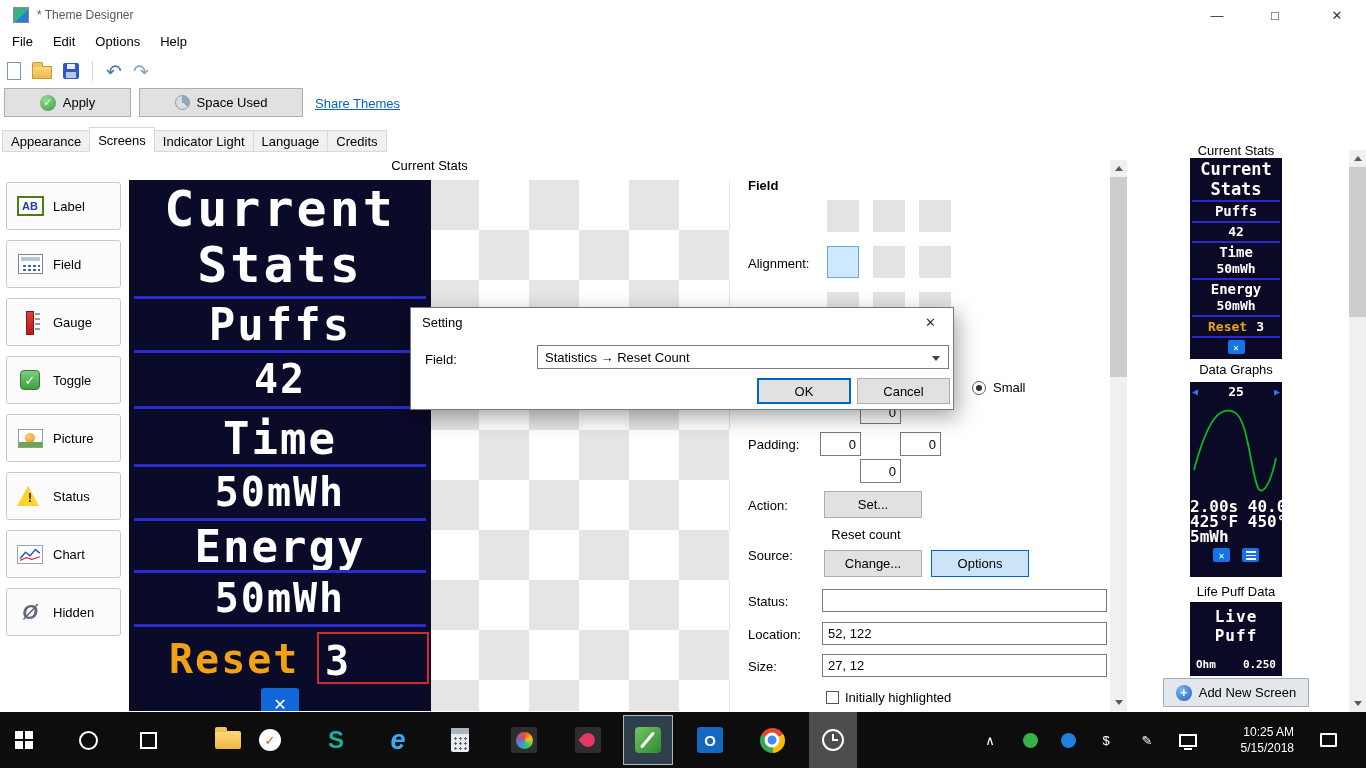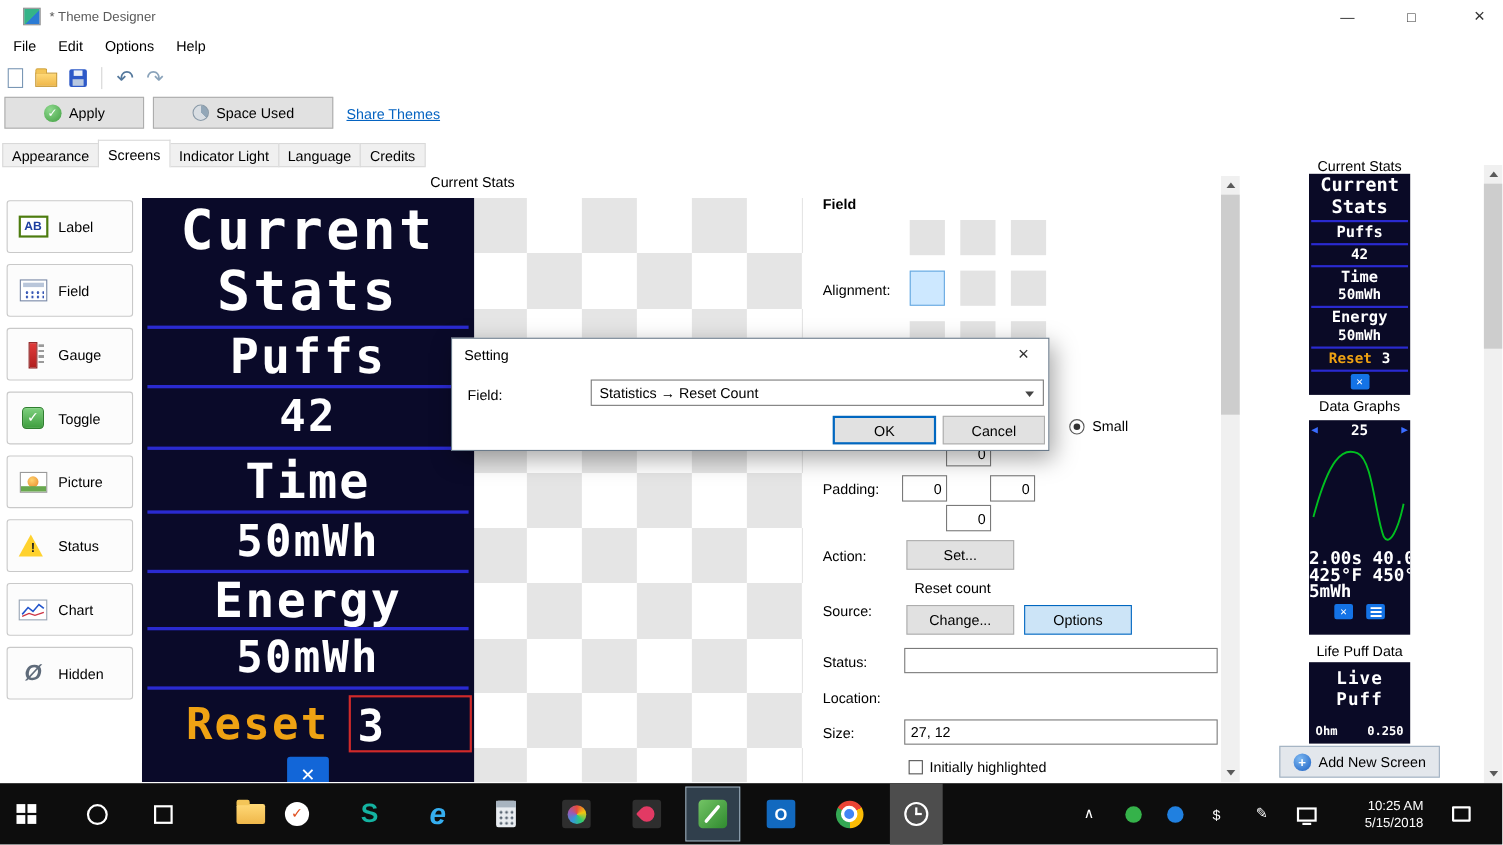--- a/index.html
+++ b/index.html
@@ -1,21 +1,21 @@
 <!DOCTYPE html>
 <html><head>
 <meta charset="utf-8">
 <style>
 *{margin:0;padding:0;box-sizing:border-box;}
 html,body{width:1366px;height:768px;overflow:hidden;}
 body{font-family:"Liberation Sans","DejaVu Sans",sans-serif;font-size:13px;color:#000;}
 .stage{position:relative;width:1366px;height:768px;background:#fff;overflow:hidden;}
 
 
-.titlebar{position:absolute;top:0;left:12px;right:0;height:30px;background:#fff;}
+.titlebar{position:absolute;top:0;left:4px;right:0;height:30px;background:#fff;}
 .app-ic{position:absolute;left:9px;top:7px;width:16px;height:16px;border:1px solid #8a8a8a;background:linear-gradient(135deg,#35b388 0 55%,#2b7bd4 55%);}
 .title-txt{position:absolute;left:33px;top:8px;font-size:12px;color:#5a5a5a;}
 .wbtn{position:absolute;top:0;width:58px;height:30px;display:flex;align-items:center;justify-content:center;color:#333;font-size:13px;}
 .wbtn.min{left:1184px;}.wbtn.max{left:1242px;}.wbtn.close{left:1300px;width:66px;}
 
 
 .menubar{position:absolute;top:30px;left:0;height:26px;display:flex;align-items:flex-start;padding-left:2px;background:#fff;}
 .menu-item{padding:4px 10px;}
 .toolbar{position:absolute;top:56px;left:0;height:30px;display:flex;align-items:center;gap:11px;padding-left:7px;}
 .ic-newdoc{width:14px;height:18px;background:#fff;border:1px solid #7a97b5;}
@@ -333,20 +333,21 @@
     <div class="pbtn" style="left:84px;top:331px;width:98px;height:27px">Set...</div>
     <div class="centered-txt" style="left:56px;top:367px;width:140px">Reset count</div>
 
     <div class="plabel" style="left:8px;top:388px">Source:</div>
     <div class="pbtn" style="left:84px;top:390px;width:98px;height:27px">Change...</div>
     <div class="pbtn options" style="left:191px;top:390px;width:98px;height:27px">Options</div>
 
     <div class="plabel" style="left:8px;top:434px">Status:</div>
     <input class="tinput" style="top: 429px;" value="">
     <div class="plabel" style="left:8px;top:467px">Location:</div>
+    <input class="tinput" style="top: 462px;" value="52, 122">
     <div class="plabel" style="left:8px;top:499px">Size:</div>
     <input class="tinput" style="top: 494px;" value="27, 12">
 
     <div class="cb" style="left:86px;top:531px"></div>
     <div class="plabel" style="left:105px;top:530px">Initially highlighted</div>
   </div>
 
   <div class="vscroll" style="left:1110px;top:160px;height:551px">
     <div class="sb-btn" style="top:0">
         <span class="tri-up"></span>

